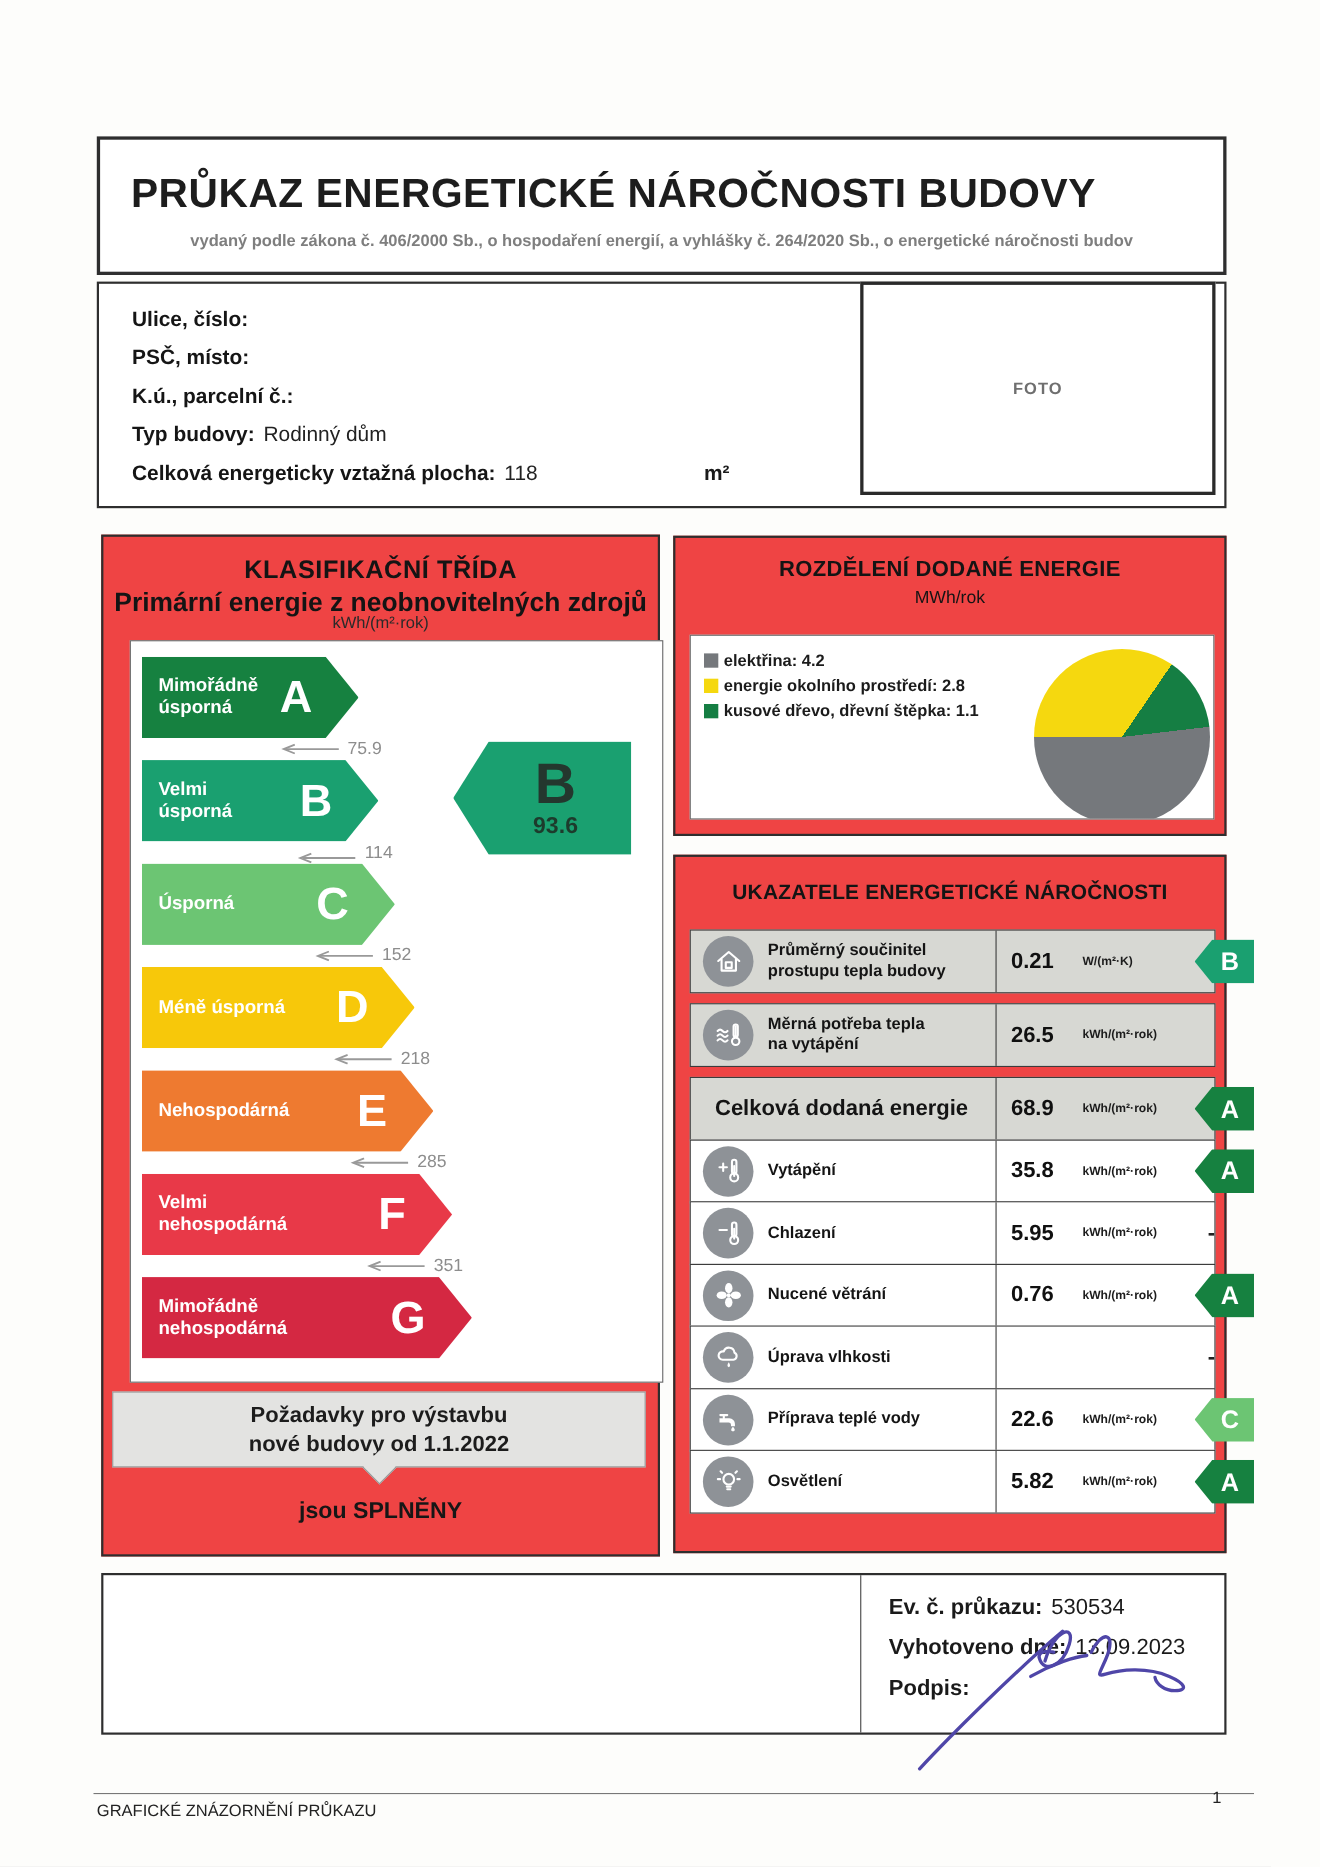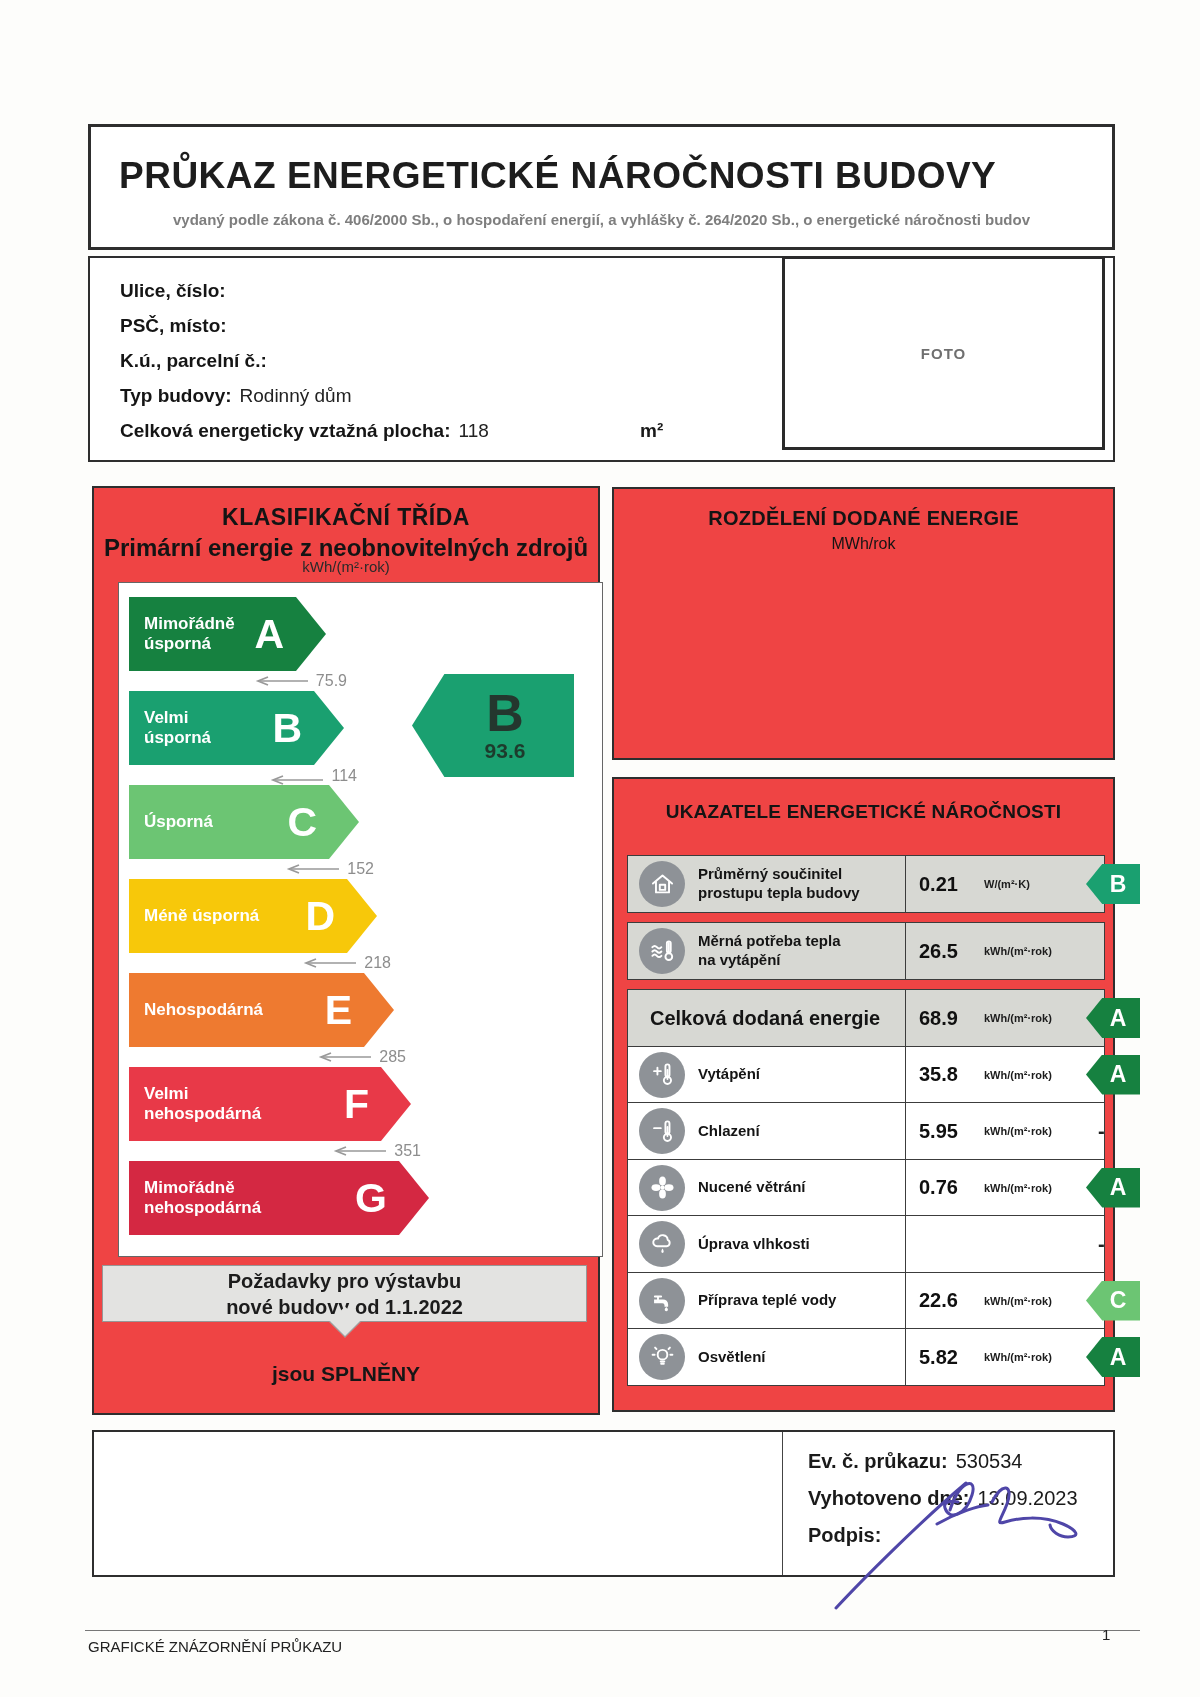--- a/index.html
+++ b/index.html
@@ -40,38 +40,38 @@
   .class-arrow .ltr{position:absolute;right:42px;top:50%;transform:translateY(-50%);font-size:41px;font-weight:bold;}
   .thr-row{position:relative;height:20px;display:flex;align-items:center;justify-content:flex-end;gap:7px;}
   .thr-num{font-size:16px;color:#8d8d8d;}
 
   #result-arrow{position:absolute;left:318px;top:186px;width:162px;height:103px;background:#1aa070;
       clip-path:polygon(0% 50%,20% 0%,100% 0%,100% 100%,20% 100%);
       display:flex;flex-direction:column;align-items:center;justify-content:center;padding-left:24px;box-sizing:border-box;}
   #result-letter{font-size:52px;font-weight:bold;color:#24372e;line-height:50px;}
   #result-value{font-size:21px;font-weight:bold;color:#1d3b2c;margin-top:1px;}
 
-  #req-box{position:absolute;left:8px;top:777px;width:485px;height:57px;background:#e3e3e1;border:1.5px solid #979797;box-sizing:border-box;
+  #req-box{position:absolute;left:8px;top:777px;width:485px;height:69px;background:#e3e3e1;border:1.5px solid #979797;box-sizing:border-box;
       display:flex;flex-direction:column;align-items:center;justify-content:center;font-size:20px;font-weight:bold;line-height:26px;color:#1c1c1c;}
   #req-chev{position:absolute;left:50%;bottom:-12px;width:21px;height:21px;background:#e3e3e1;
       border-right:1.5px solid #979797;border-bottom:1.5px solid #979797;transform:translateX(-50%) rotate(45deg);}
   #req-result{position:absolute;left:0;top:874px;width:100%;text-align:center;font-size:21px;font-weight:bold;color:#161616;}
 
   
   #dist-title{top:18px;font-size:20px;letter-spacing:.3px;}
   #dist-unit{top:46px;font-size:16px;font-weight:normal;}
   #dist-inner{left:13px;top:88px;width:477px;height:168px;border:1.5px solid #666;background:#fff;position:absolute;box-sizing:border-box;overflow:hidden;}
   #legend{position:absolute;left:12px;top:14px;display:flex;flex-direction:column;gap:6px;}
   .legend-item{display:flex;align-items:center;gap:5px;font-size:15px;font-weight:bold;color:#1b1b1b;white-space:nowrap;}
   .legend-swatch{width:13px;height:13px;flex:0 0 13px;}
   #pie{position:absolute;left:312px;top:12px;width:160px;height:160px;border-radius:50%;}
 
   
   #ind-title{top:22px;font-size:19px;letter-spacing:.2px;}
-  #ind-rows{position:absolute;left:13px;top:76px;width:478px;}
+  #ind-rows{position:absolute;left:13px;top:66px;width:478px;}
   .ind-row{position:relative;height:58px;border:1.5px solid #3c3c3c;background:#fff;box-sizing:border-box;display:flex;align-items:center;}
   .ind-row.shaded{background:#d7d8d3;}
   .ind-icon{flex:0 0 46px;height:46px;margin-left:11px;border-radius:50%;background:#8e9297;display:flex;align-items:center;justify-content:center;}
   .ind-label{margin-left:13px;width:195px;font-size:15px;font-weight:bold;line-height:1.25;color:#141414;}
   .ind-label.big{font-size:20px;margin-left:22px;width:232px;}
   .ind-div{position:absolute;left:277px;top:0;bottom:0;border-left:1.5px solid #3c3c3c;}
   .ind-value{position:absolute;left:291px;width:62px;font-size:20px;font-weight:bold;color:#101010;}
   .ind-unit{position:absolute;left:356px;width:92px;font-size:11px;font-weight:bold;color:#1c1c1c;}
   .ind-badge{position:absolute;left:458px;width:54px;height:40px;clip-path:polygon(0% 50%,30% 0%,100% 0%,100% 100%,30% 100%);
       display:flex;align-items:center;justify-content:center;padding-left:10px;box-sizing:border-box;
@@ -201,20 +201,37 @@
       <div>Požadavky pro výstavbu</div>
       <div>nové budovy od 1.1.2022</div>
       <div id="req-chev"></div>
     </div>
     <div id="req-result">jsou SPLNĚNY</div>
   </div>
 
   <div id="rt-panel" class="panel">
     <div id="dist-unit" class="panel-title">MWh/rok</div>
     <div id="dist-title" class="panel-title">ROZDĚLENÍ DODANÉ ENERGIE</div>
+    <div id="dist-inner">
+      <div id="legend">
+          <div class="legend-item">
+            <span class="legend-swatch" style="background:#75787c"></span>
+            <span>elektřina: 4.2</span>
+          </div>
+          <div class="legend-item">
+            <span class="legend-swatch" style="background:#f5d80f"></span>
+            <span>energie okolního prostředí: 2.8</span>
+          </div>
+          <div class="legend-item">
+            <span class="legend-swatch" style="background:#157e43"></span>
+            <span>kusové dřevo, dřevní štěpka: 1.1</span>
+          </div>
+        </div>
+      <div id="pie" style="background: conic-gradient(from 270deg, rgb(245, 216, 15) 0deg, rgb(245, 216, 15) 124.4deg, rgb(21, 126, 67) 124.4deg, rgb(21, 126, 67) 173.3deg, rgb(117, 120, 124) 173.3deg, rgb(117, 120, 124) 360deg);"></div>
+    </div>
   </div>
 
   <div id="rb-panel" class="panel">
     <div id="ind-title" class="panel-title">UKAZATELE ENERGETICKÉ NÁROČNOSTI</div>
     <div id="ind-rows">
         <div class="ind-row shaded" style="margin-bottom: 9px;">
           <span class="ind-icon">
             <svg width="27" height="27" viewBox="0 0 24 24" fill="none" stroke="#fff" stroke-width="1.7" stroke-linecap="round" stroke-linejoin="round">
               <path d="M3.5 11.2 L12 4 L20.5 11.2 M6.2 9.5 V19 H17.8 V9.5"></path>
               <rect x="9.6" y="12.2" width="4.8" height="4.6"></rect>

